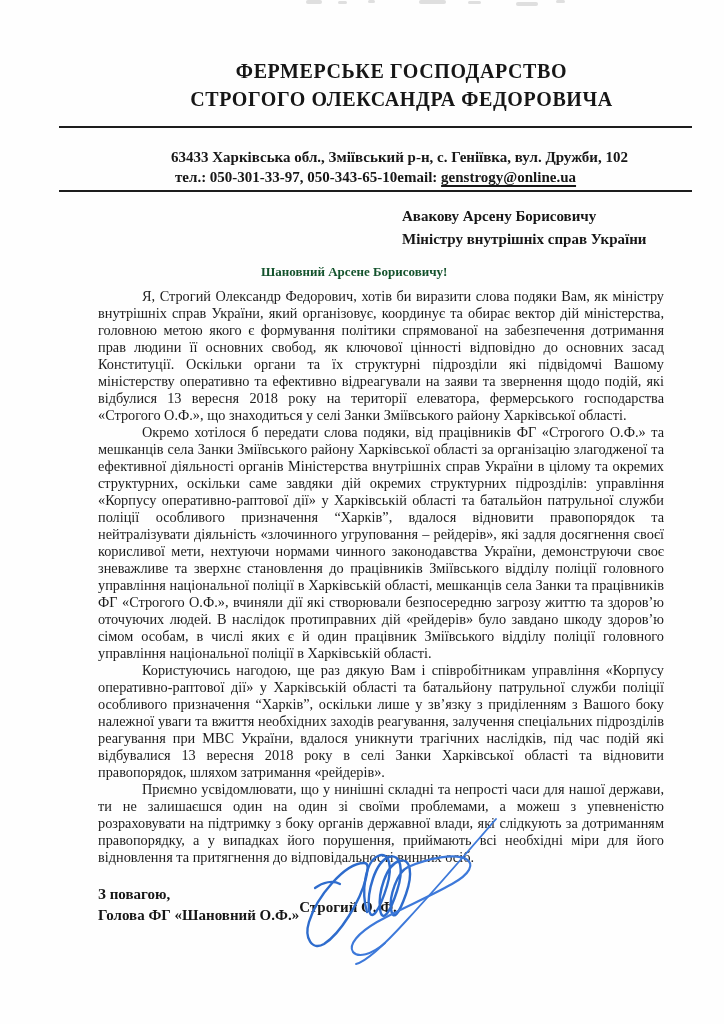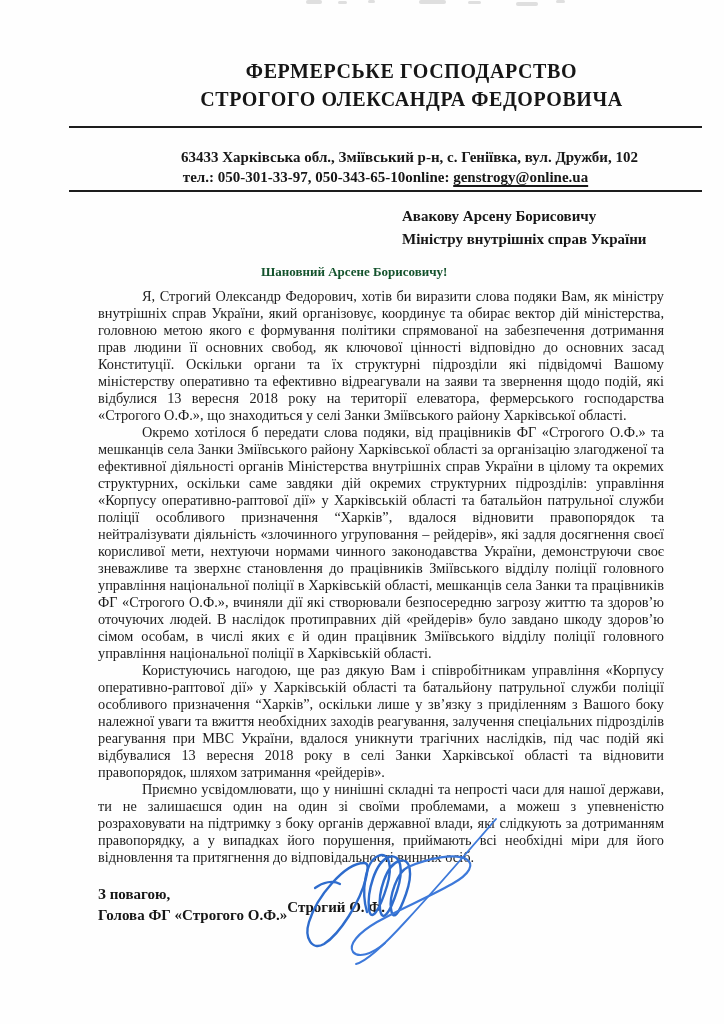--- a/index.html
+++ b/index.html
@@ -7,21 +7,21 @@
     position:relative;
     width:724px;height:1024px;
     background:#fefefe;
     font-family:"Liberation Serif","DejaVu Serif",serif;
     color:#1b1b1b;
     overflow:hidden;
   }
   
   .artifact{position:absolute;background:#aeaeae;opacity:.38;filter:blur(.7px);border-radius:2px;}
 
-  .letterhead{position:absolute;left:69px;width:633px;top:0;}
+  .letterhead{position:absolute;left:59px;width:633px;top:0;}
   .lh-title{
     margin-top:57px;
     text-align:center;
     transform:translateX(26px);
     font-weight:bold;
     font-size:20px;
     line-height:28px;
     letter-spacing:.6px;
     color:#161616;
   }
@@ -75,21 +75,21 @@
   <header class="letterhead">
     <div class="lh-title">
       <div>ФЕРМЕРСЬКЕ ГОСПОДАРСТВО</div>
       <div>СТРОГОГО ОЛЕКСАНДРА ФЕДОРОВИЧА</div>
     </div>
     <div class="lh-rule-top"></div>
     <div class="lh-addr">
       <div class="lh-center">63433 Харківська обл., Зміївський р-н, с. Геніївка, вул. Дружби, 102</div>
       <div class="lh-row3">
         <span>тел.: 050-301-33-97, 050-343-65-10</span>
-        <span class="email-part"><span>online:</span>&nbsp;<span class="email-addr">genstrogy@online.ua</span></span>
+        <span class="email-part"><span>email:</span>&nbsp;<span class="email-addr">genstrogy@online.ua</span></span>
       </div>
     </div>
     <div class="lh-rule-bottom"></div>
   </header>
 
   <section class="recipient">
     <div>Авакову Арсену Борисовичу</div>
     <div>Міністру внутрішніх справ України</div>
   </section>
 
@@ -98,21 +98,21 @@
   <main class="body-text">
     <p>Я, Строгий Олександр Федорович, хотів би виразити слова подяки Вам, як міністру внутрішніх справ України, який організовує, координує та обирає вектор дій міністерства, головною метою якого є формування політики спрямованої на забезпечення дотримання прав людини її основних свобод, як ключової цінності відповідно до основних засад Конституції. Оскільки органи та їх структурні підрозділи які підвідомчі Вашому міністерству оперативно та ефективно відреагували на заяви та звернення щодо подій, які відбулися 13 вересня 2018 року на території елеватора, фермерського господарства «Строгого О.Ф.», що знаходиться у селі Занки Зміївського району Харківської області.</p>
     <p>Окремо хотілося б передати слова подяки, від працівників ФГ «Строгого О.Ф.» та мешканців села Занки Зміївського району Харківської області за організацію злагодженої та ефективної діяльності органів Міністерства внутрішніх справ України в цілому та окремих структурних, оскільки саме завдяки дій окремих структурних підрозділів: управління «Корпусу оперативно-раптової дії» у Харківській області та батальйон патрульної служби поліції особливого призначення “Харків”, вдалося відновити правопорядок та нейтралізувати діяльність «злочинного угруповання – рейдерів», які задля досягнення своєї корисливої мети, нехтуючи нормами чинного законодавства України, демонструючи своє зневажливе та зверхнє становлення до працівників Зміївського відділу поліції головного управління національної поліції в Харківській області, мешканців села Занки та працівників ФГ «Строгого О.Ф.», вчиняли дії які створювали безпосередню загрозу життю та здоров’ю оточуючих людей. В наслідок протиправних дій «рейдерів» було завдано шкоду здоров’ю сімом особам, в числі яких є й один працівник Зміївського відділу поліції головного управління національної поліції в Харківській області.</p>
     <p>Користуючись нагодою, ще раз дякую Вам і співробітникам управління «Корпусу оперативно-раптової дії» у Харківській області та батальйону патрульної служби поліції особливого призначення “Харків”, оскільки лише у зв’язку з приділенням з Вашого боку належної уваги та вжиття необхідних заходів реагування, залучення спеціальних підрозділів реагування при МВС України, вдалося уникнути трагічних наслідків, під час подій які відбувалися 13 вересня 2018 року в селі Занки Харківської області та відновити правопорядок, шляхом затримання «рейдерів».</p>
     <p>Приємно усвідомлювати, що у нинішні складні та непрості часи для нашої держави, ти не залишаєшся один на один зі своїми проблемами, а можеш з упевненістю розраховувати на підтримку з боку органів державної влади, які слідкують за дотриманням правопорядку, а у випадках його порушення, приймають всі необхідні міри для його відновлення та притягнення до відповідальності винних осіб.</p>
   </main>
 
   <footer class="signoff">
     <div class="signoff-left">
       <div>З повагою,</div>
-      <div>Голова ФГ «Строгого О.Ф.»</div>
+      <div>Голова ФГ «Шановний О.Ф.»</div>
     </div>
     <div class="signoff-name">Строгий О. Ф.</div>
   </footer>
 
   <svg class="signature" viewBox="0 0 200 152" aria-hidden="true">
     <path d="M 61,47 C 42,47 14,80 6,106 C 1,122 9,135 21,128 C 37,118 57,86 63,62 C 65,53 66,47 61,47" stroke="#2e6ccd" stroke-width="2.4"></path>
     <path d="M 12,72 C 20,66 30,64 37,68" stroke="#2e6ccd" stroke-width="2.2"></path>
     <path d="M 64,96 C 58,76 62,46 75,40 C 86,35 90,50 84,70 C 77,93 68,108 66,93 C 64,76 72,46 86,41 C 98,37 101,54 94,75 C 87,97 79,108 77,93 C 75,77 83,49 96,45 C 108,41 110,58 103,78 C 96,98 90,106 88,93 C 86,81 94,56 105,51" stroke="#2e6ccd" stroke-width="2.4"></path>
     <path d="M 105,51 C 126,42 152,37 163,43 C 172,48 167,58 149,68 C 124,82 95,94 74,106 C 55,117 45,129 50,136 C 55,142 68,139 82,127" stroke="#3d79da" stroke-width="2.1"></path>
     <path d="M 193,3 C 168,32 130,76 103,105 C 83,127 65,145 53,148" stroke="#3d79da" stroke-width="1.9"></path>

